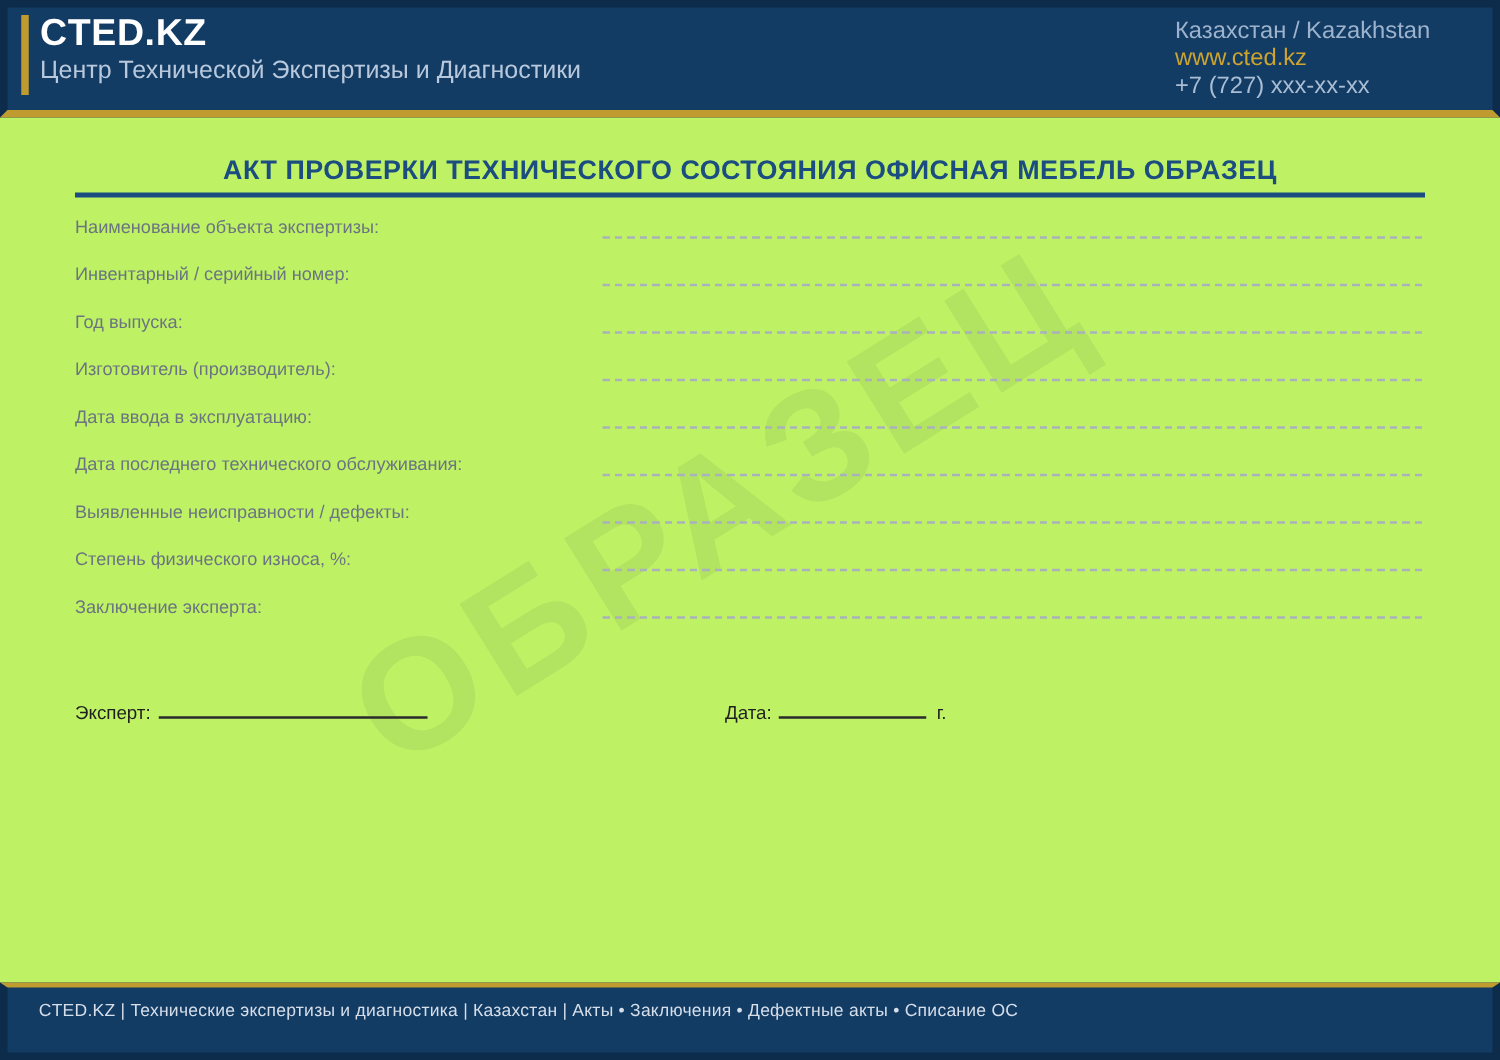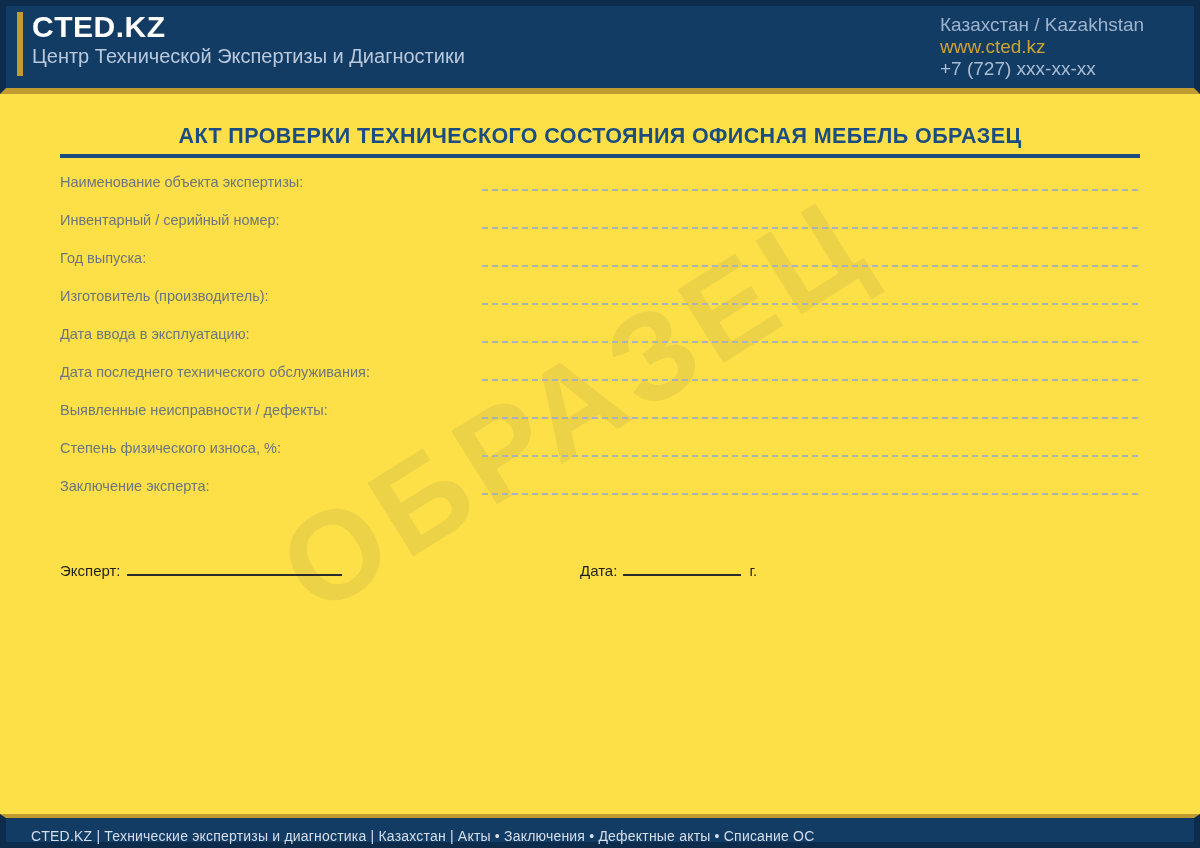--- a/index.html
+++ b/index.html
@@ -1,19 +1,19 @@
 <!DOCTYPE html>
 <html><head>
 <meta charset="utf-8">
 <style>
   * { box-sizing: border-box; }
   html, body { margin: 0; padding: 0; background: #ffffff; }
   .page {
     position: relative; width: 1200px; height: 848px;
-    background: #fde047; overflow: hidden;
+    background: #bef264; overflow: hidden;
     font-family: "Liberation Sans", sans-serif;
   }
 
   
   .header {
     position: absolute; top: 0; left: 0; right: 0; height: 94px;
     background: #133c64;
     border-top: 6px solid #0d2b4a;
     border-left: 6px solid #0d2b4a;
     border-right: 6px solid #0d2b4a;
@@ -83,21 +83,21 @@
   .sig-line {
     display: inline-block; height: 13px; margin-left: 6px;
     border-bottom: 2px solid #2b2b2b; vertical-align: baseline;
   }
   .w-expert   { width: 215px; }
   .w-position { width: 198px; }
   .w-date     { width: 118px; margin-right: 8px; }
 
   
   .footer {
-    position: absolute; left: 0; right: 0; bottom: 0; height: 34px;
+    position: absolute; left: 0; right: 0; bottom: 0; height: 62px;
     background: #133c64;
     border-top: 4px solid #bf9b30;
     border-left: 6px solid #0d2b4a;
     border-right: 6px solid #0d2b4a;
     border-bottom: 6px solid #0d2b4a;
   }
   .footer-text {
     padding-left: 25px; line-height: 36px;
     font-size: 14px; letter-spacing: 0.2px; color: #d6deea;
     white-space: nowrap;

